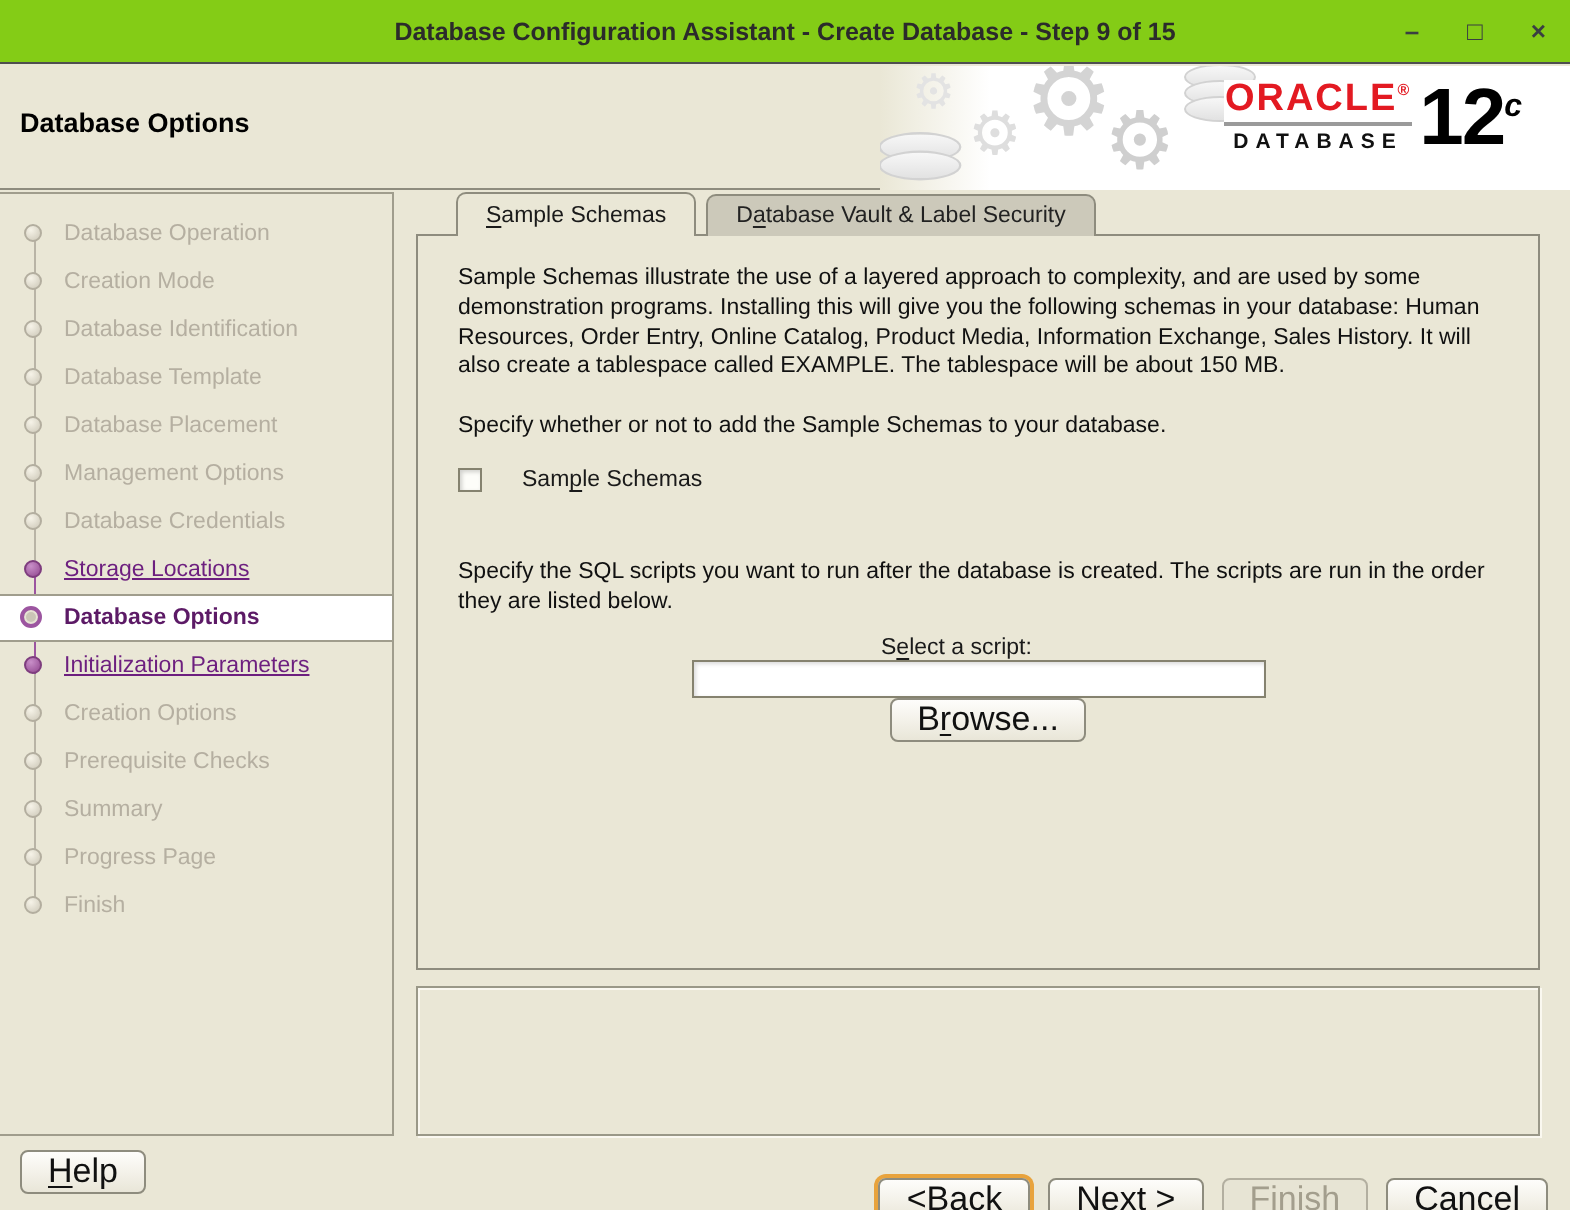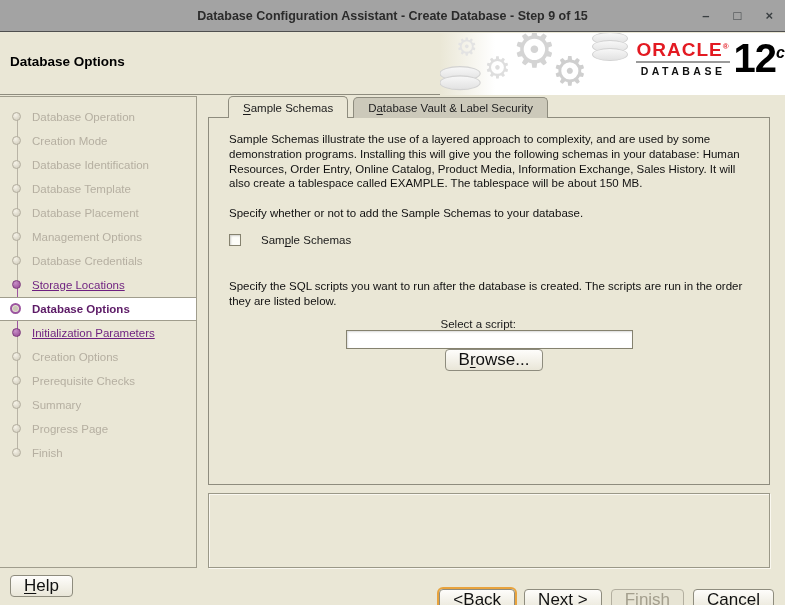--- a/index.html
+++ b/index.html
@@ -2,21 +2,21 @@
 <html><head>
 <meta charset="utf-8">
 <style>
   * { margin:0; padding:0; box-sizing:border-box; }
   html,body { width:785px; height:605px; overflow:hidden;
     font-family:"Liberation Sans","DejaVu Sans",sans-serif; }
   body { position:relative; background:#eae7d6; font-size:11.5px; color:#1a1a1a; }
 
   
   .titlebar { position:absolute; left:0; top:0; width:785px; height:32px;
-    background:#a3a3a3; border-bottom:1px solid #4f4f4f;
+    background:#84cc16; border-bottom:1px solid #4f4f4f;
     display:flex; align-items:center; justify-content:center; }
   .titlebar .title { font-weight:bold; font-size:12.5px; color:#2b2b2b; }
   .win-controls { position:absolute; right:12px; top:0; height:32px;
     display:flex; align-items:center; gap:24px; }
   .win-controls span { color:#3a3f42; font-size:13px; font-weight:bold;
     line-height:32px; cursor:default; }
 
   
   .header { position:absolute; left:0; top:33px; width:785px; height:62px;
     background:#eae7d6; border-bottom:1px solid #8e8c7e; }
@@ -28,22 +28,22 @@
   .g1 { left:72px; top:-8px; font-size:50px; color:#d4d4d4; }
   .g2 { left:44px; top:20px; font-size:30px; color:#dedede; }
   .g3 { left:112px; top:18px; font-size:40px; color:#cfcfcf; }
   .g4 { left:16px; top:2px; font-size:24px; color:#e3e3e3; }
   .db-icon { position:absolute; }
   .db-icon .disc { width:36px; height:13px; border-radius:50%;
     background:linear-gradient(#f7f7f7,#e2e2e2); border:1px solid #d2d2d2;
     margin-top:-5px; }
   .db1 { left:152px; top:4px; }
   .db2 { left:2px; top:40px; transform:scale(1.15); }
-  .logo { position:absolute; right:0; top:7px; display:flex;
-    align-items:flex-start; background:#fff; }
+  .logo { position:absolute; right:24px; top:7px; display:flex;
+    align-items:flex-end; background:#fff; }
   .oracle-word { color:#e31a22; font-weight:bold; font-size:19px;
     letter-spacing:1px; line-height:1; }
   .oracle-word sup { font-size:8px; }
   .logo-rule { height:2px; background:#9a9a9a; margin:2px 0 3px 0; }
   .database-word { color:#111; font-weight:bold; font-size:10.5px;
     letter-spacing:3.5px; text-align:center; line-height:1; }
   .version { font-weight:bold; font-size:40px; line-height:0.9; color:#000;
     margin-left:4px; letter-spacing:-1px; }
   .version sup { font-size:16px; font-style:italic; font-weight:bold;
     vertical-align:14px; letter-spacing:0; }

